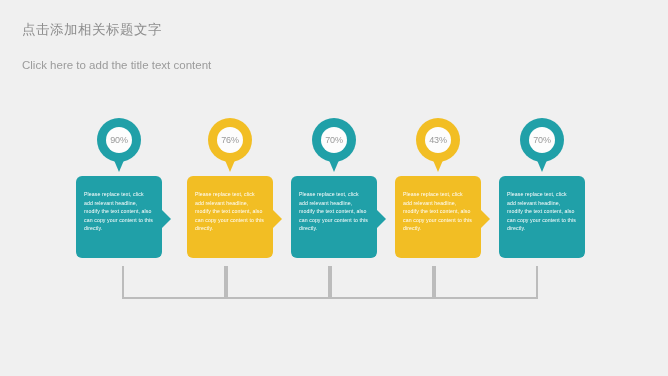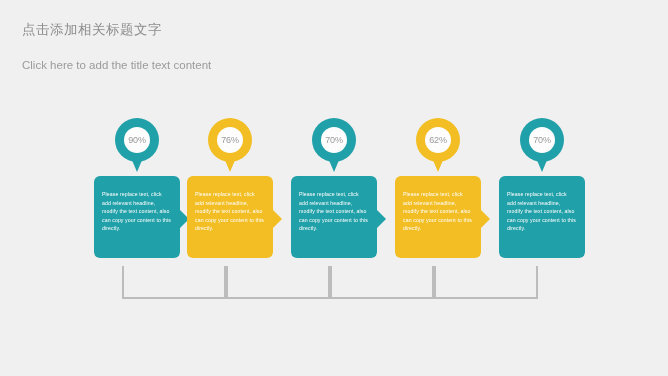--- a/index.html
+++ b/index.html
@@ -153,21 +153,21 @@
 </div>
 
 <div id="stage">
   <div id="brackets">
       <div class="bracket" style="left: 122px; width: 104px;"></div>
       <div class="bracket" style="left: 226px; width: 104px;"></div>
       <div class="bracket" style="left: 330px; width: 104px;"></div>
       <div class="bracket" style="left: 434px; width: 104px;"></div>
     </div>
   <div id="steps-host">
-      <div class="step" style="left: 94px;">
+      <div class="step" style="left: 76px;">
         <div class="pin">
           <div class="pin-tip" style="border-top-color: rgb(32, 160, 168);"></div>
           <div class="pin-head" style="background: rgb(32, 160, 168);"></div>
           <div class="pin-inner">
             <span class="pin-pct">90%</span>
           </div>
         </div>
         <div class="card" style="background: rgb(32, 160, 168);">
           <div class="card-text">Please replace text, click add relevant headline, modify the text content, also can copy your content to this directly.</div>
           <div class="card-arrow" style="border-left-color: rgb(32, 160, 168);"></div>
@@ -197,21 +197,21 @@
         <div class="card" style="background: rgb(32, 160, 168);">
           <div class="card-text">Please replace text, click add relevant headline, modify the text content, also can copy your content to this directly.</div>
           <div class="card-arrow" style="border-left-color: rgb(32, 160, 168);"></div>
         </div>
       </div>
       <div class="step" style="left: 395px;">
         <div class="pin">
           <div class="pin-tip" style="border-top-color: rgb(242, 190, 36);"></div>
           <div class="pin-head" style="background: rgb(242, 190, 36);"></div>
           <div class="pin-inner">
-            <span class="pin-pct">62%</span>
+            <span class="pin-pct">43%</span>
           </div>
         </div>
         <div class="card" style="background: rgb(242, 190, 36);">
           <div class="card-text">Please replace text, click add relevant headline, modify the text content, also can copy your content to this directly.</div>
           <div class="card-arrow" style="border-left-color: rgb(242, 190, 36);"></div>
         </div>
       </div>
       <div class="step" style="left: 499px;">
         <div class="pin">
           <div class="pin-tip" style="border-top-color: rgb(32, 160, 168);"></div>

